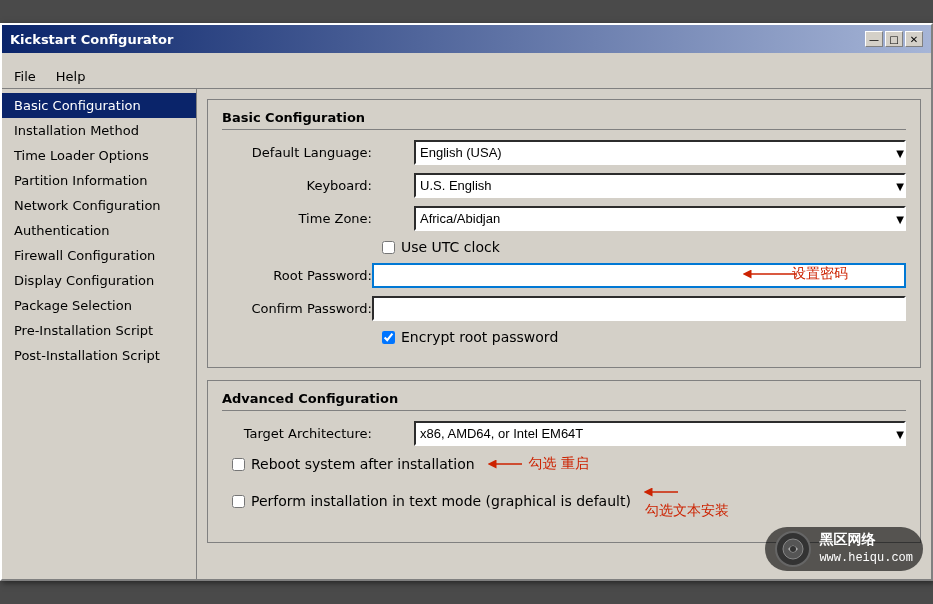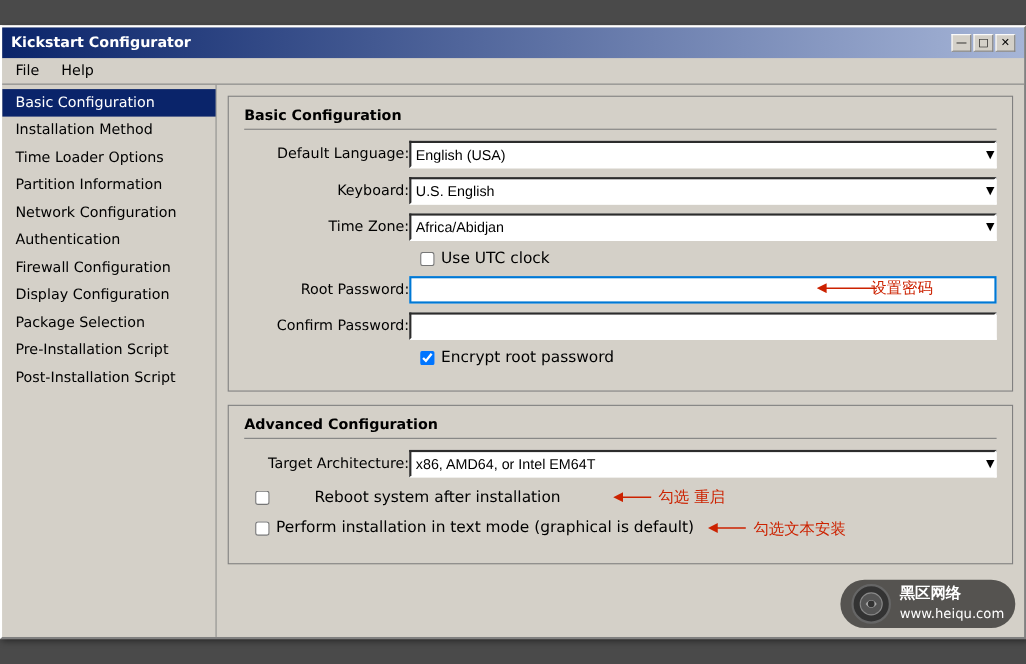--- a/index.html
+++ b/index.html
@@ -58,20 +58,21 @@
       cursor: pointer;
       color: #000;
     }
     .menubar {
       background: #d4d0c8;
       padding: 2px 4px;
       display: flex;
       gap: 4px;
       border-bottom: 1px solid #808080;
       flex-shrink: 0;
+      margin-top: 12px;
     }
     .menu-item {
       padding: 2px 8px;
       cursor: pointer;
       font-size: 13px;
     }
     .content {
       display: flex;
       flex: 1;
       overflow: hidden;
@@ -127,20 +128,21 @@
       flex-shrink: 0;
     }
     .form-control {
       flex: 1;
       position: relative;
     }
     .select-wrapper {
       position: relative;
       display: flex;
       align-items: flex-end;
+      margin-left: 42px;
     }
     select {
       width: 100%;
       padding: 3px 24px 3px 4px;
       font-size: 13px;
       background: white;
       border: 2px inset #d4d0c8;
       border-color: #808080 #ffffff #ffffff #808080;
       appearance: none;
       -webkit-appearance: none;
@@ -192,20 +194,21 @@
       position: absolute;
       bottom: 8px;
       right: 8px;
       background: rgba(0,0,0,0.6);
       border-radius: 24px;
       padding: 4px 10px;
       display: flex;
       align-items: center;
       gap: 8px;
       z-index: 10;
+      font-family: Liberation Mono, monospace;
     }
     .watermark-icon {
       width: 36px;
       height: 36px;
       border-radius: 50%;
       background: #333;
       border: 2px solid #666;
       display: flex;
       align-items: center;
       justify-content: center;
@@ -348,42 +351,42 @@
               <select>
                 <option>x86, AMD64, or Intel EM64T</option>
                 <option>x86</option>
                 <option>AMD64</option>
               </select>
               <span class="select-arrow">▼</span>
             </div>
           </div>
         </div>
 
-        <div class="checkbox-row" style="padding-left: 10px; position:relative;gap:35px;">
+        <div class="checkbox-row" style="padding-left: 10px; position:relative;">
           <input type="checkbox" id="reboot-sys" style="">
           <label for="reboot-sys">Reboot system after installation</label>
 
           <div style="display:flex; align-items:center; margin-left:12px;">
             <svg width="40" height="20" style="overflow:visible;">
               <defs>
                 <marker id="arrowhead2" markerWidth="6" markerHeight="6" refX="3" refY="3" orient="auto">
                   <path d="M0,0 L0,6 L6,3 z" fill="#cc2200"></path>
                 </marker>
               </defs>
               <line x1="35" y1="10" x2="5" y2="10" stroke="#cc2200" stroke-width="1.5" marker-end="url(#arrowhead2)"></line>
             </svg>
             <span style="color:#cc2200; font-size:14px; margin-left:2px;">勾选 重启</span>
           </div>
         </div>
 
         <div class="checkbox-row" style="padding-left: 10px; position:relative;">
           <input type="checkbox" id="text-mode" style="">
           <label for="text-mode">Perform installation in text mode (graphical is default)</label>
 
-          <div style="display:flex; align-items:flex-end; margin-left:12px;">
+          <div style="display:flex; align-items:flex-start; margin-left:12px;flex-direction:column;">
             <svg width="40" height="20" style="overflow:visible;">
               <defs>
                 <marker id="arrowhead3" markerWidth="6" markerHeight="6" refX="3" refY="3" orient="auto">
                   <path d="M0,0 L0,6 L6,3 z" fill="#cc2200"></path>
                 </marker>
               </defs>
               <line x1="35" y1="10" x2="5" y2="10" stroke="#cc2200" stroke-width="1.5" marker-end="url(#arrowhead3)"></line>
             </svg>
             <span style="color:#cc2200; font-size:14px; margin-left:2px;">勾选文本安装</span>
           </div>

